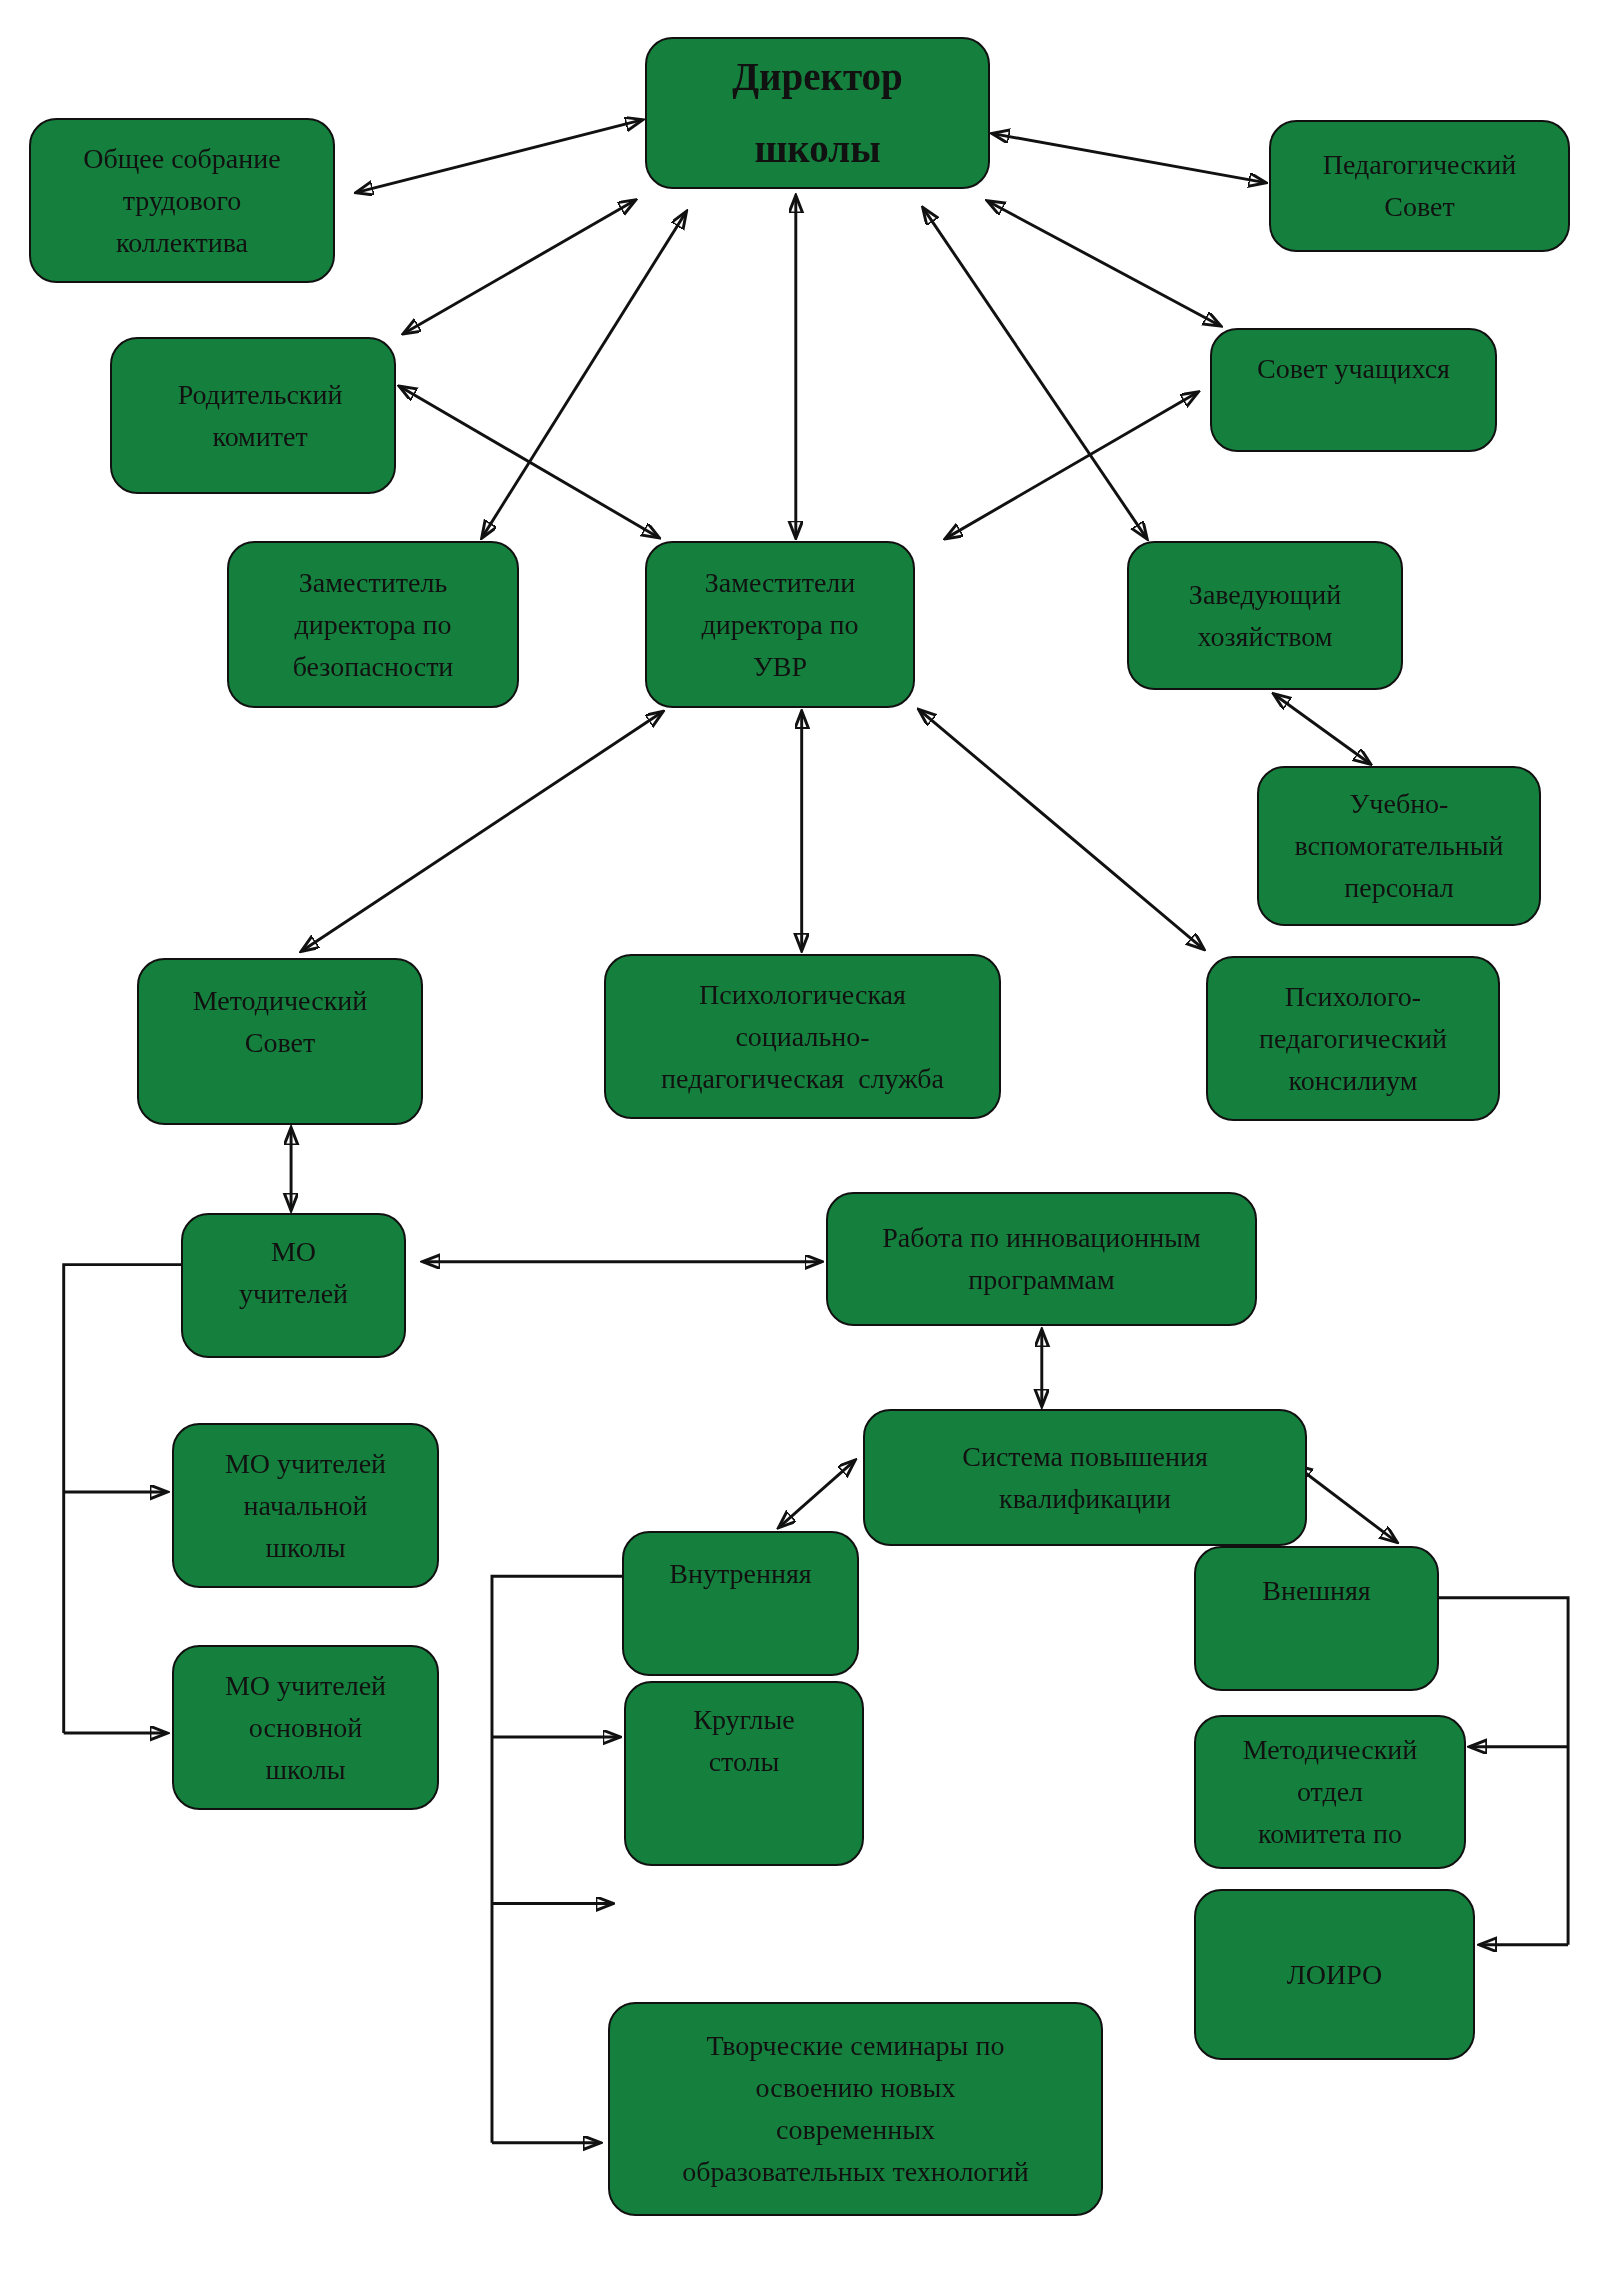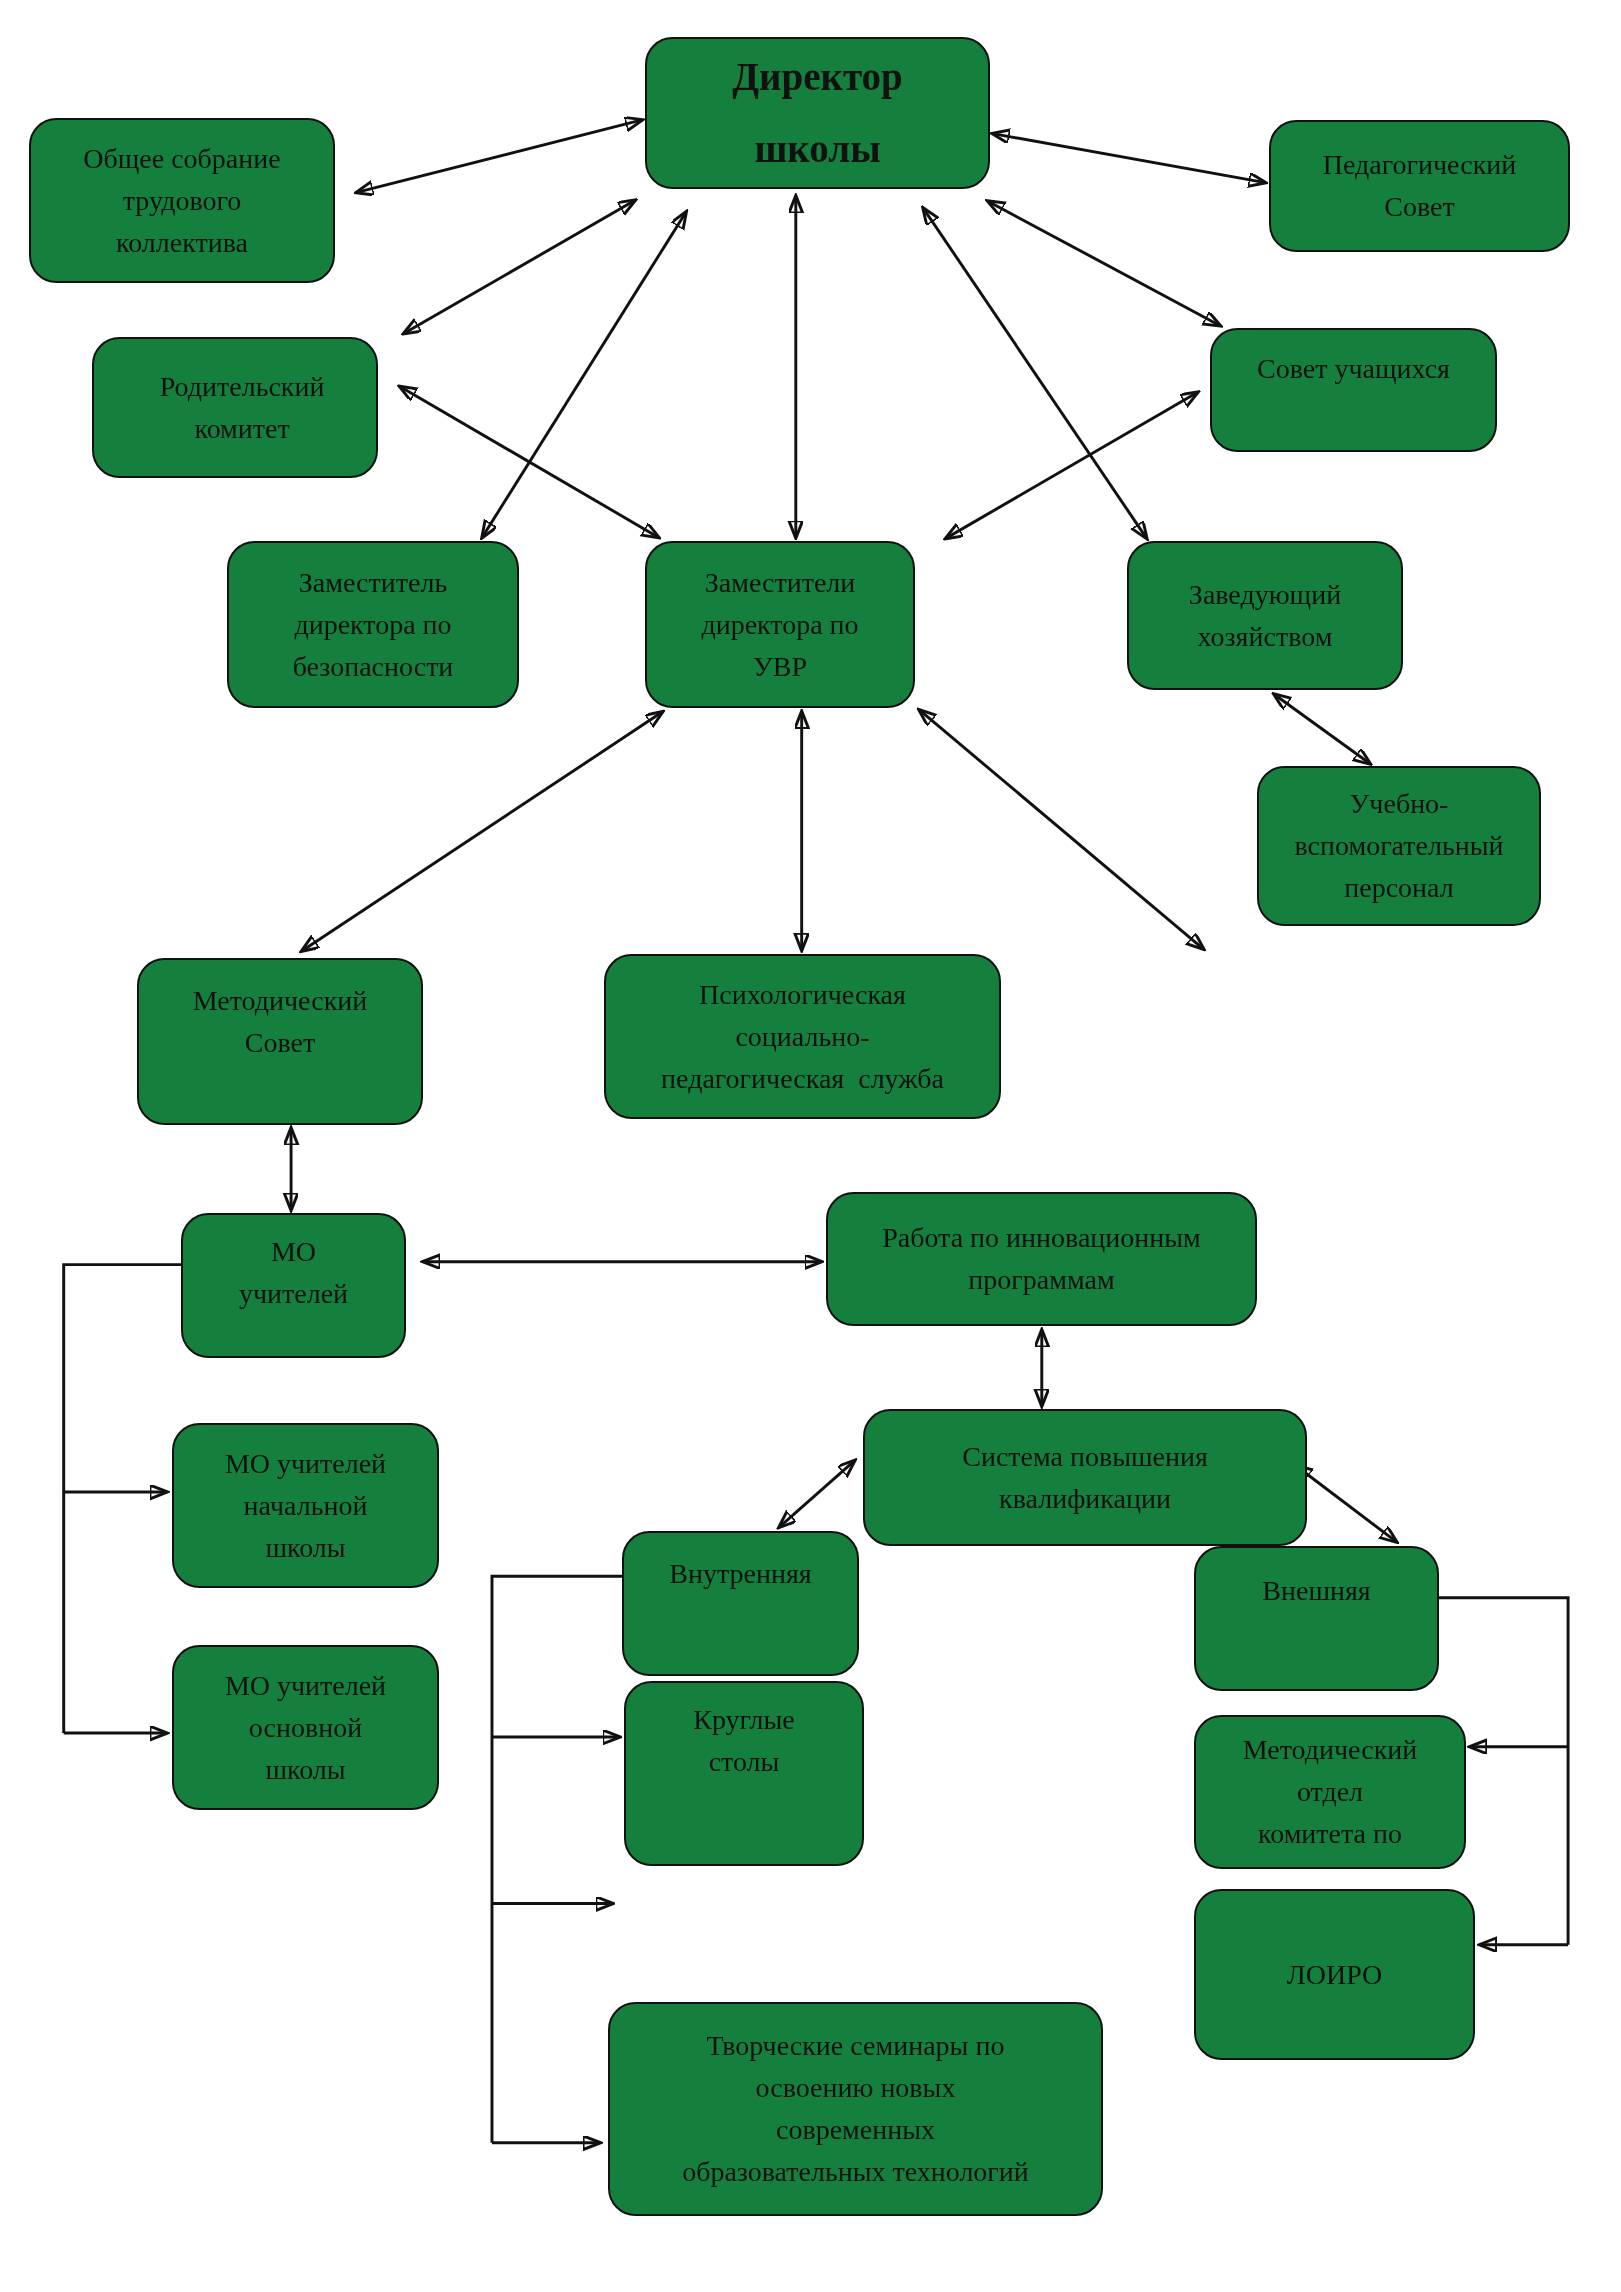--- a/index.html
+++ b/index.html
@@ -28,21 +28,21 @@
     line-height:1.5;
     padding:3.9px 9.8px;
   }
   .node.top{align-items:flex-start;}
   .node.bold{font-weight:bold;font-size:39px;line-height:1.85;border-width:2.9px;}
 
   
   #n-director      {left:645px; top:37px;  width:345px; height:152px;}
   #n-obshchee      {left:29px;  top:118px; width:306px; height:165px;}
   #n-pedsovet      {left:1269px;top:120px; width:301px; height:132px;}
-  #n-roditelsky    {left:92px; top:337px; width:286px; height:141px;padding-left:24px;}
+  #n-roditelsky    {left:110px; top:337px; width:286px; height:157px;padding-left:24px;}
   #n-sovet-uch     {left:1210px;top:328px; width:287px; height:124px; padding-top:17.6px;}
   #n-zam-bezop     {left:227px; top:541px; width:292px; height:167px;}
   #n-zam-uvr       {left:645px; top:541px; width:270px; height:167px;}
   #n-zav-hoz       {left:1127px;top:541px; width:276px; height:149px;}
   #n-ucheb-vspom   {left:1257px;top:766px; width:284px; height:160px;}
   #n-metod-sovet   {left:137px; top:958px; width:286px; height:167px; padding-top:19.6px;}
   #n-psih-sluzhba  {left:604px; top:954px; width:397px; height:165px;}
   #n-psih-konsilium{left:1206px;top:956px; width:294px; height:165px;}
   #n-mo-uchiteley  {left:181px; top:1213px;width:225px; height:145px; padding-top:15.7px;}
   #n-rabota-innov  {left:826px; top:1192px;width:431px; height:134px;}
@@ -121,20 +121,23 @@
   <div class="node" id="n-zav-hoz">Заведующий
 хозяйством</div>
   <div class="node" id="n-ucheb-vspom">Учебно-
 вспомогательный
 персонал</div>
   <div class="node top" id="n-metod-sovet">Методический
 Совет</div>
   <div class="node" id="n-psih-sluzhba">Психологическая
 социально-
 педагогическая  служба</div>
+  <div class="node" id="n-psih-konsilium">Психолого-
+педагогический
+консилиум</div>
   <div class="node top" id="n-mo-uchiteley">МО
 учителей</div>
   <div class="node" id="n-rabota-innov">Работа по инновационным
 программам</div>
   <div class="node" id="n-sistema-povysh">Система повышения
 квалификации</div>
   <div class="node" id="n-mo-nachalnoy">МО учителей
 начальной
 школы</div>
   <div class="node" id="n-mo-osnovnoy">МО учителей

